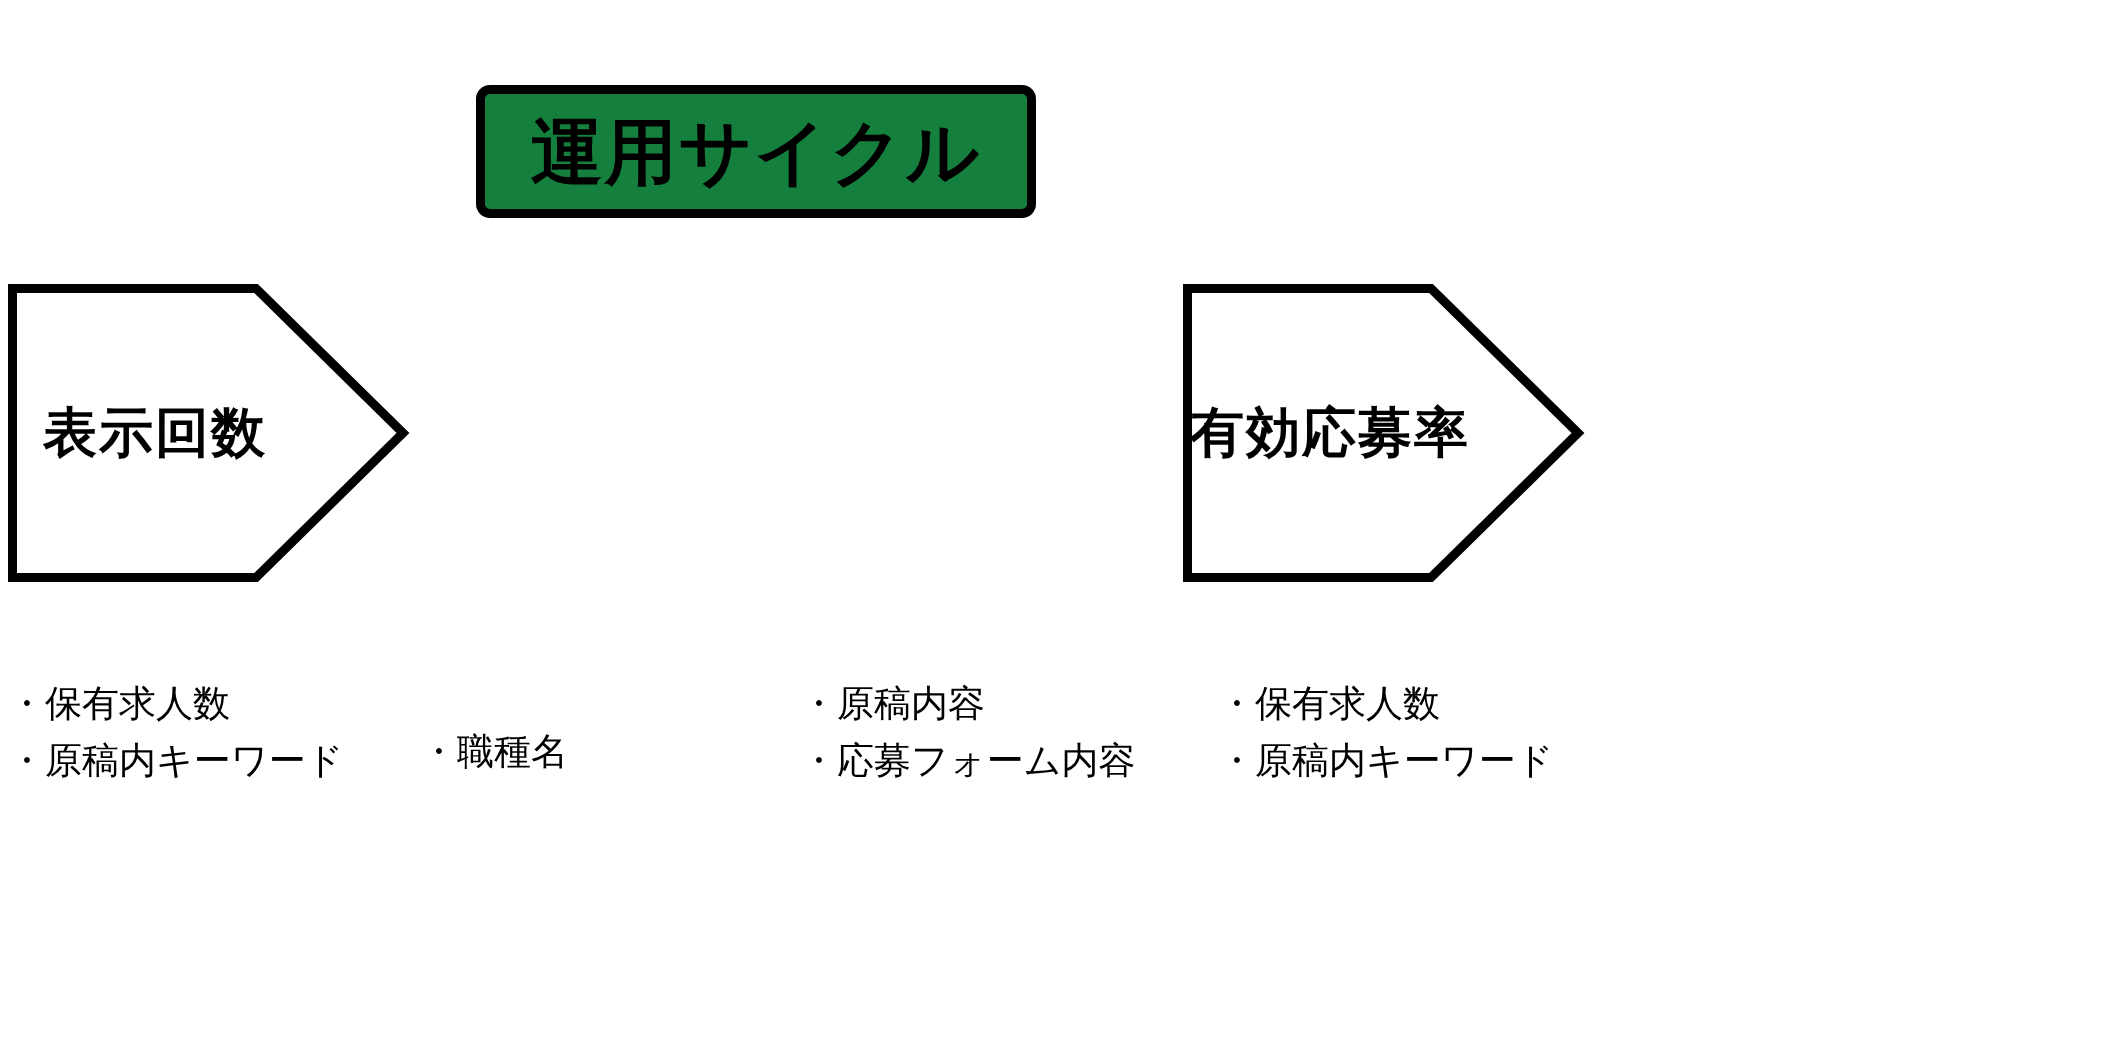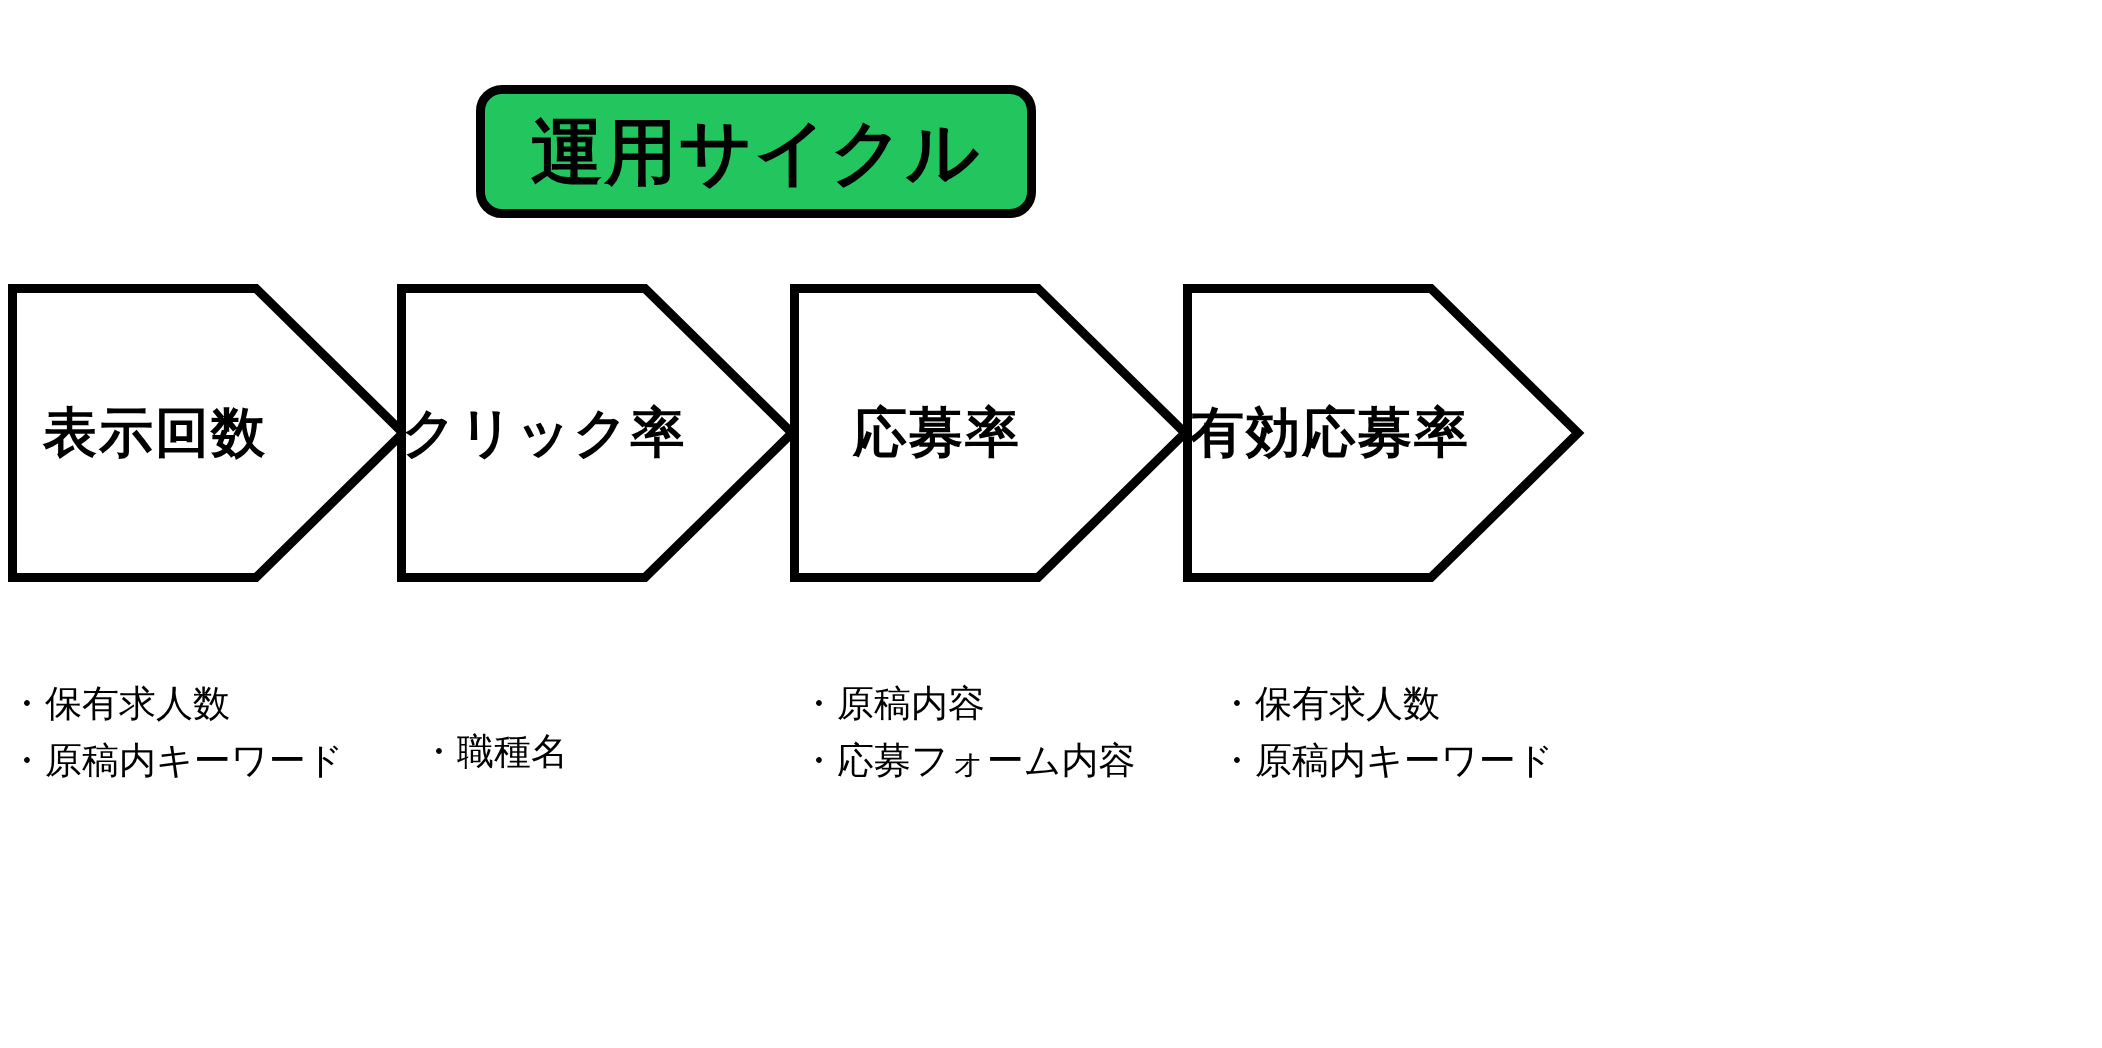--- a/index.html
+++ b/index.html
@@ -17,23 +17,23 @@
   }
 
   
   #title-box {
     position: absolute;
     left: 476px;
     top: 85px;
     width: 560px;
     height: 133px;
     border: 9px solid #000000;
-    border-radius: 26px;
+    border-radius: 14px;
     box-sizing: border-box;
-    background: #22c55e;
+    background: #15803d;
     display: flex;
     align-items: center;
     justify-content: center;
   }
   #title-text {
     font-size: 72px;
     font-weight: 700;
     letter-spacing: 2px;
     line-height: 1;
     white-space: nowrap;
@@ -122,33 +122,21 @@
 
 <div id="chevron-row">
 
   <div class="chevron chev-1">
     <svg viewBox="0 0 400 298">
       <polygon points="4.5,4.5 248,4.5 395,149 248,293.5 4.5,293.5" fill="#ffffff" stroke="#000000" stroke-width="9" stroke-linejoin="miter"></polygon>
     </svg>
     <div class="chevron-label">表示回数</div>
   </div>
 
-  <div class="chevron chev-2">
-    <svg viewBox="0 0 400 298">
-      <polygon points="4.5,4.5 248,4.5 395,149 248,293.5 4.5,293.5" fill="#ffffff" stroke="#000000" stroke-width="9" stroke-linejoin="miter"></polygon>
-    </svg>
-    <div class="chevron-label">クリック率</div>
-  </div>
 
-  <div class="chevron chev-3">
-    <svg viewBox="0 0 400 298">
-      <polygon points="4.5,4.5 248,4.5 395,149 248,293.5 4.5,293.5" fill="#ffffff" stroke="#000000" stroke-width="9" stroke-linejoin="miter"></polygon>
-    </svg>
-    <div class="chevron-label">応募率</div>
-  </div>
 
   <div class="chevron chev-4">
     <svg viewBox="0 0 400 298">
       <polygon points="4.5,4.5 248,4.5 395,149 248,293.5 4.5,293.5" fill="#ffffff" stroke="#000000" stroke-width="9" stroke-linejoin="miter"></polygon>
     </svg>
     <div class="chevron-label">有効応募率</div>
   </div>
 
 </div>
 

